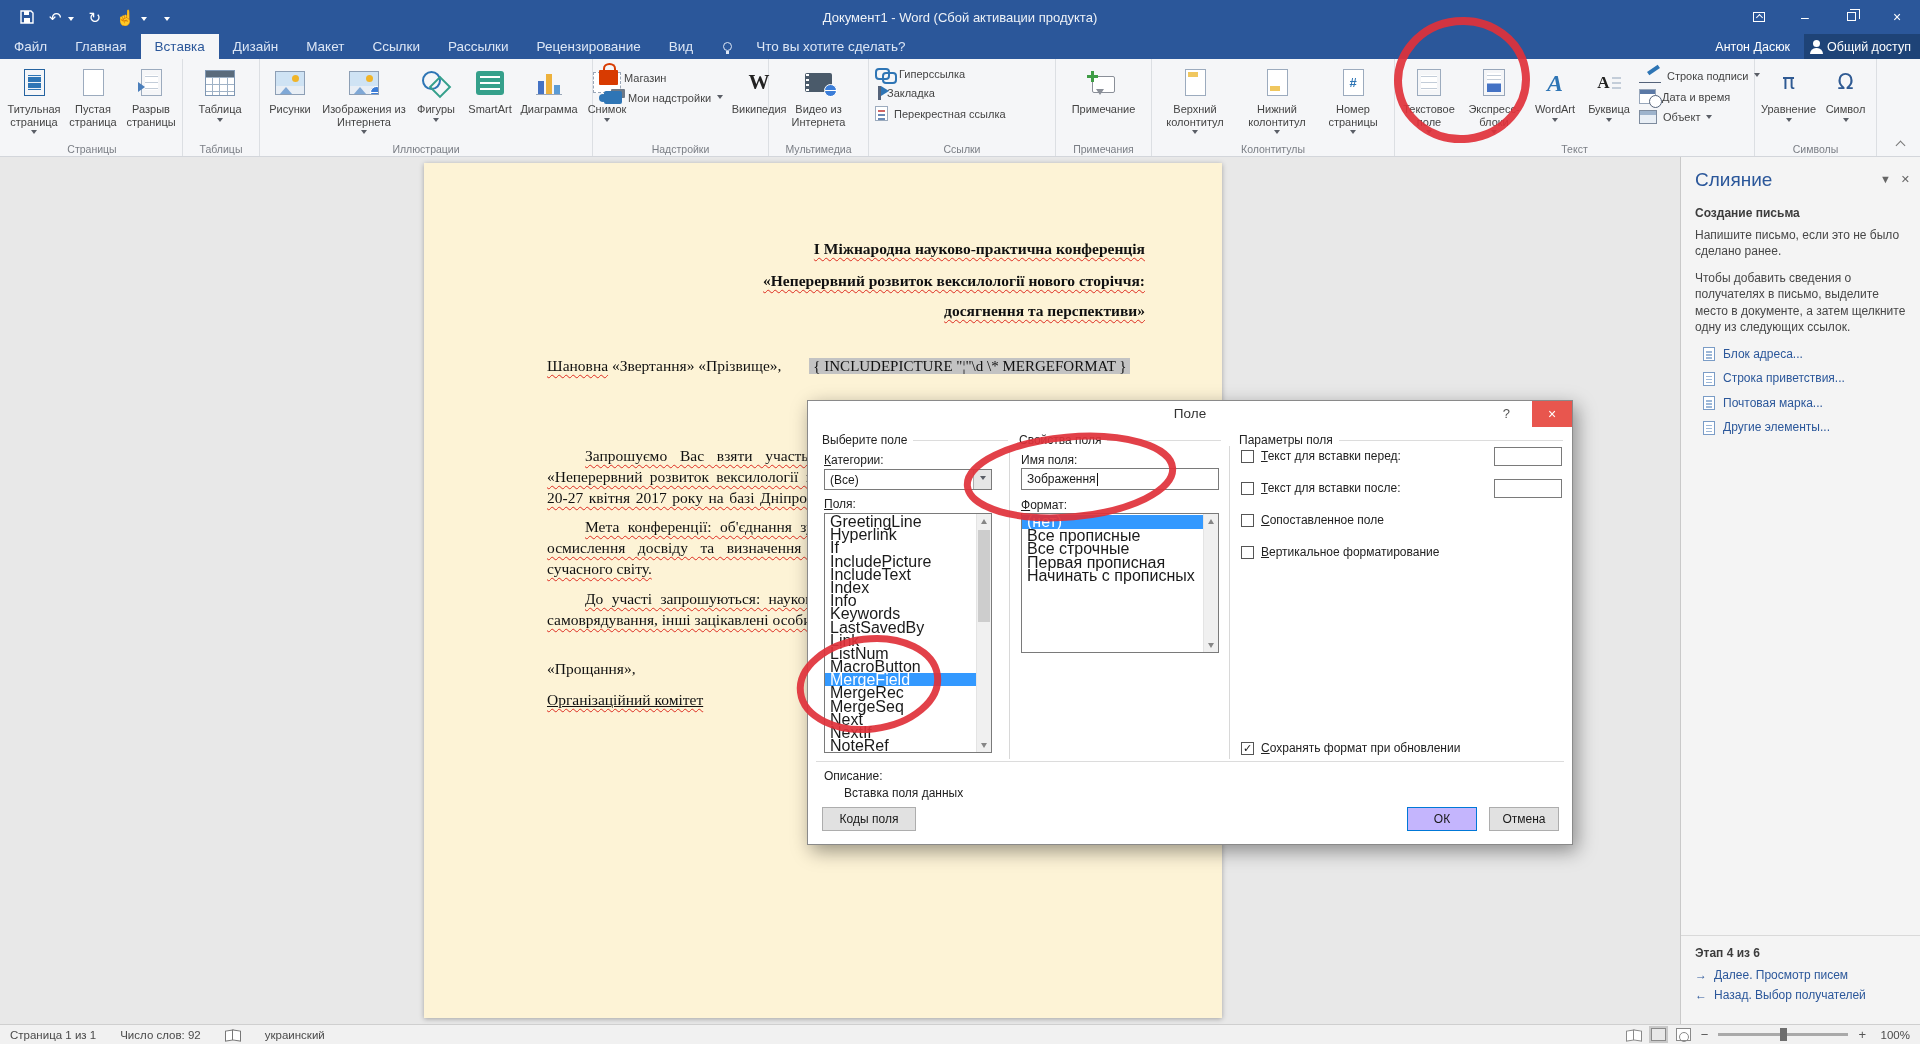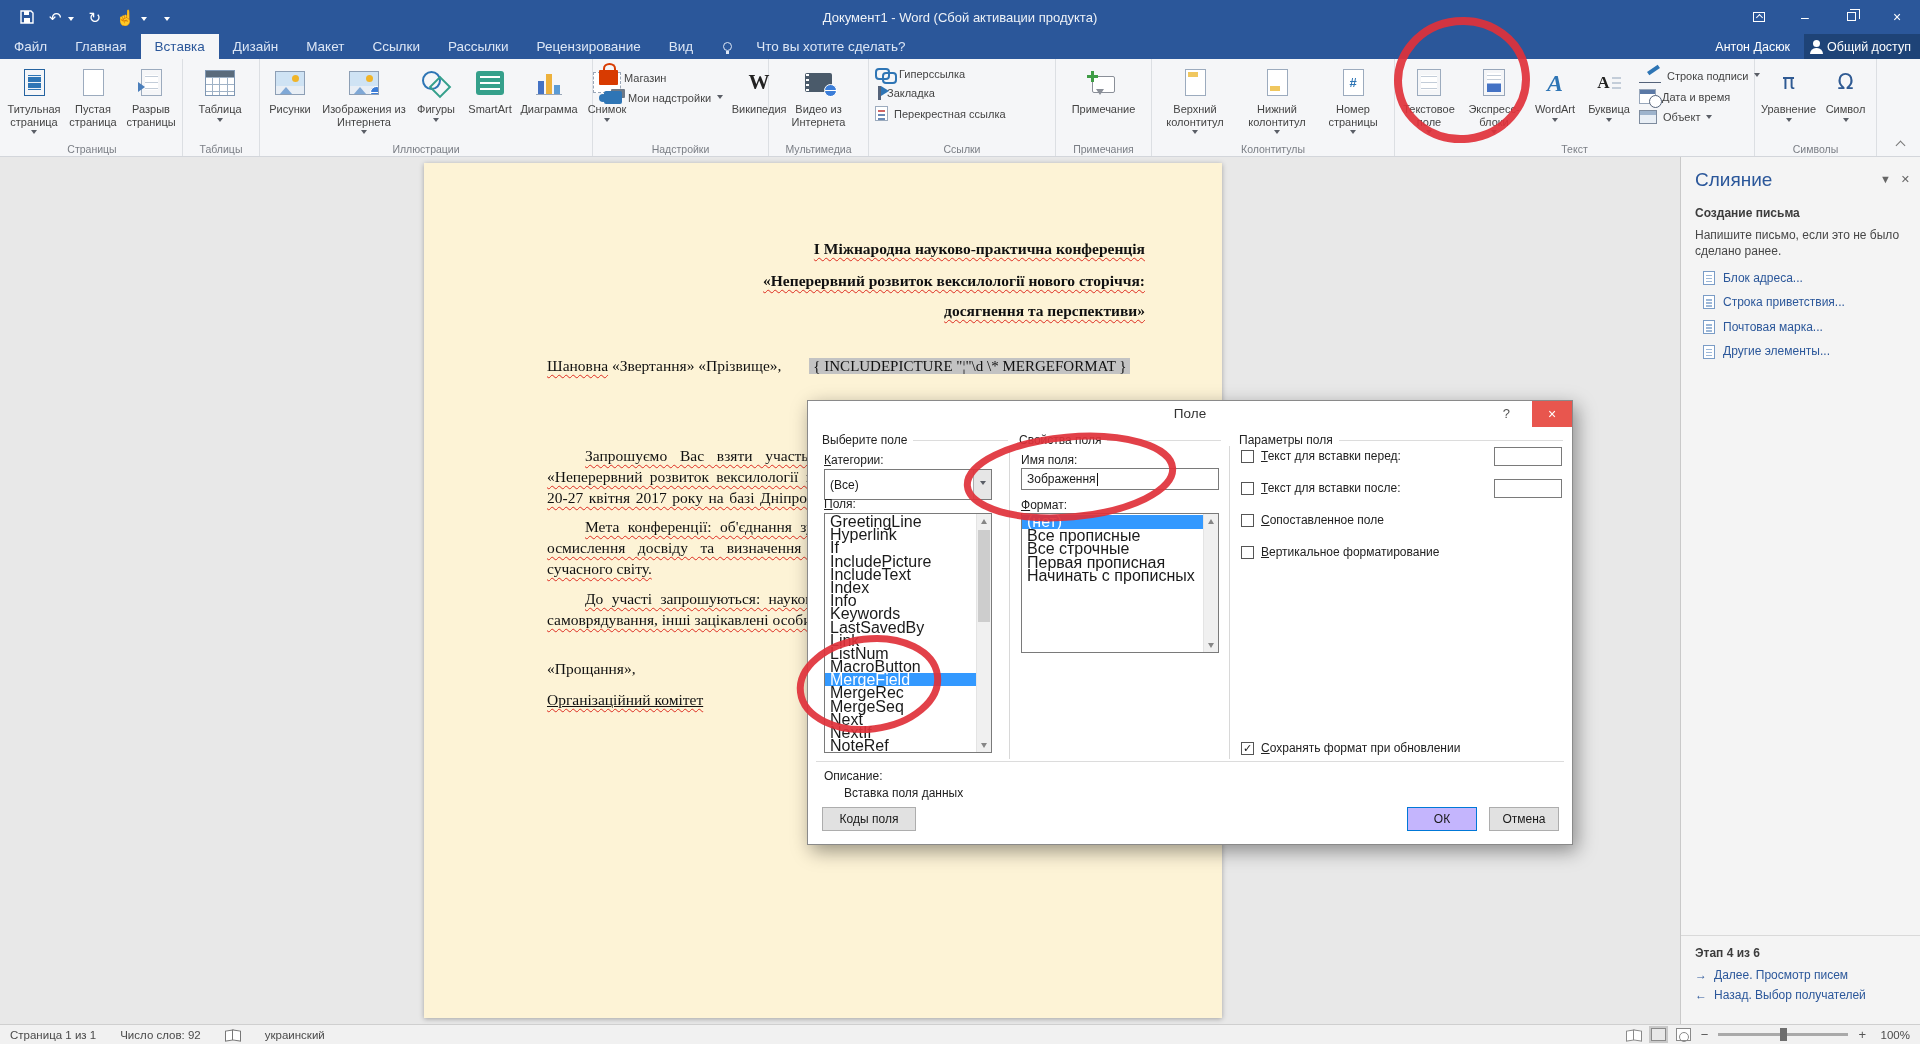--- a/index.html
+++ b/index.html
@@ -143,21 +143,21 @@
   .dialog{position:absolute;left:807px;top:400px;width:766px;height:445px;background:#fff;border:1px solid #8a8a8a;box-shadow:4px 6px 18px rgba(0,0,0,.4);font-size:12px;color:#1a1a1a;z-index:50}
   .dlgtitlebar{position:absolute;left:0;top:0;right:0;height:26px}
   .dlgtitle{position:absolute;left:0;right:0;top:5px;text-align:center;font-size:13.5px;color:#333}
   .dlghelp{position:absolute;right:62px;top:5px;color:#555;font-size:13px}
   .dlgclose{position:absolute;right:0;top:0;width:40px;height:26px;background:#e8564e;color:#fff;display:flex;align-items:center;justify-content:center;font-size:14px}
   .grouplab{position:absolute;display:flex;align-items:center;gap:6px;font-size:12px;color:#222}
   .grouplab .rule{flex:1;border-top:1px solid #dcdcdc;height:0}
   .vsep{position:absolute;top:45px;height:313px;border-left:1px solid #d8d8d8}
   .fldlabel{position:absolute;font-size:12px;color:#222}
   .acc::first-letter{text-decoration:underline}
-  .combo{position:absolute;height:31px;border:1px solid #7a7a7a;background:#fff;display:flex;align-items:center}
+  .combo{position:absolute;height:21px;border:1px solid #7a7a7a;background:#fff;display:flex;align-items:center}
   .combo .val{flex:1;padding:0 5px;font-size:12px}
   .comboarrow{width:18px;height:100%;background:#e6e6e6;border-left:1px solid #adadad;display:flex;align-items:center;justify-content:center}
   .listbox{position:absolute;border:1px solid #7a7a7a;background:#fff;overflow:hidden}
   .lbitems{position:absolute;left:0;top:1px;right:15px}
   .lbrow{height:13.2px;line-height:13.2px;font-size:16px;padding-left:5px;white-space:nowrap;color:#1a1a1a}
   .lbrow.selected{background:#3399ff;color:#fff}
   .vscroll{position:absolute;right:0;top:0;bottom:0;width:15px;background:#f0f0f0;border-left:1px solid #e4e4e4}
   .varrow{position:absolute;left:0;right:0;height:14px;display:flex;align-items:center;justify-content:center}
   .varrow.up{top:0}.varrow.down{bottom:0}
   .varrow i{width:0;height:0;border:3.5px solid transparent}
@@ -522,20 +522,21 @@
   <div class="panehead">
     <div class="panetitle">Слияние</div>
     <div class="panectl">
       <span>▼</span>
       <span>✕</span>
     </div>
   </div>
   <div class="panebody">
     <div class="panesec">Создание письма</div>
     <div class="panep">Напишите письмо, если это не было сделано ранее.</div>
+    <div class="panep">Чтобы добавить сведения о получателях в письмо, выделите место в документе, а затем щелкните одну из следующих ссылок.</div>
     <div>
         <div class="panelink">
         <span class="plicon"></span>
         <span>Блок адреса...</span>
       </div>
         <div class="panelink">
         <span class="plicon"></span>
         <span>Строка приветствия...</span>
       </div>
         <div class="panelink">

